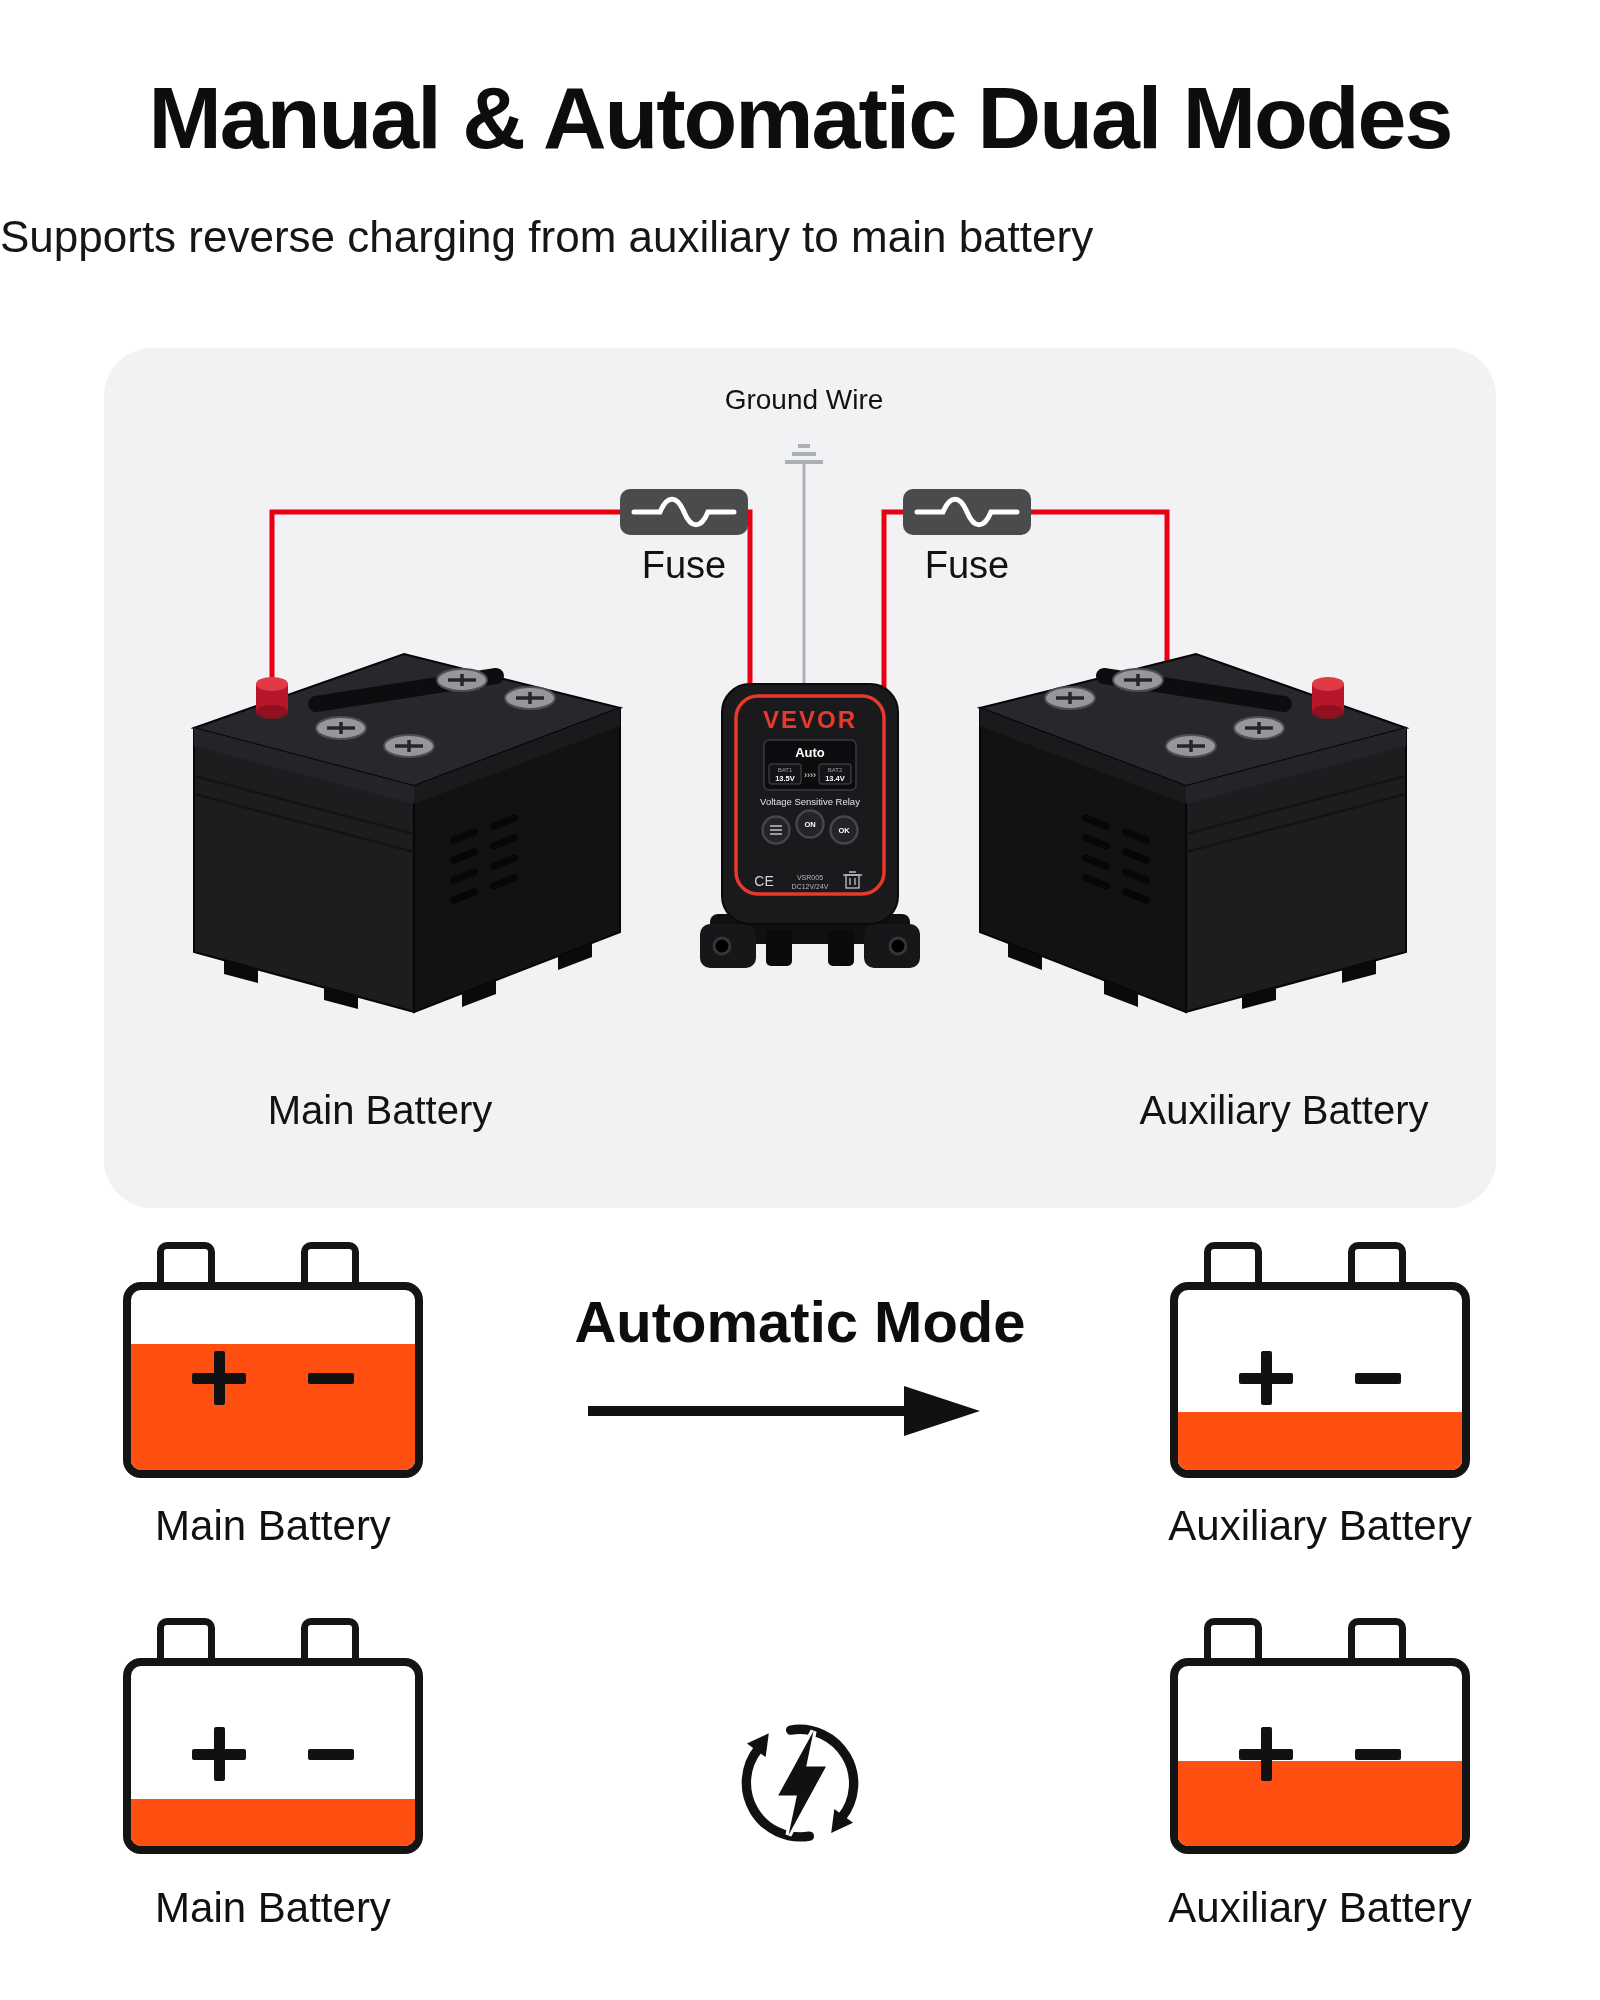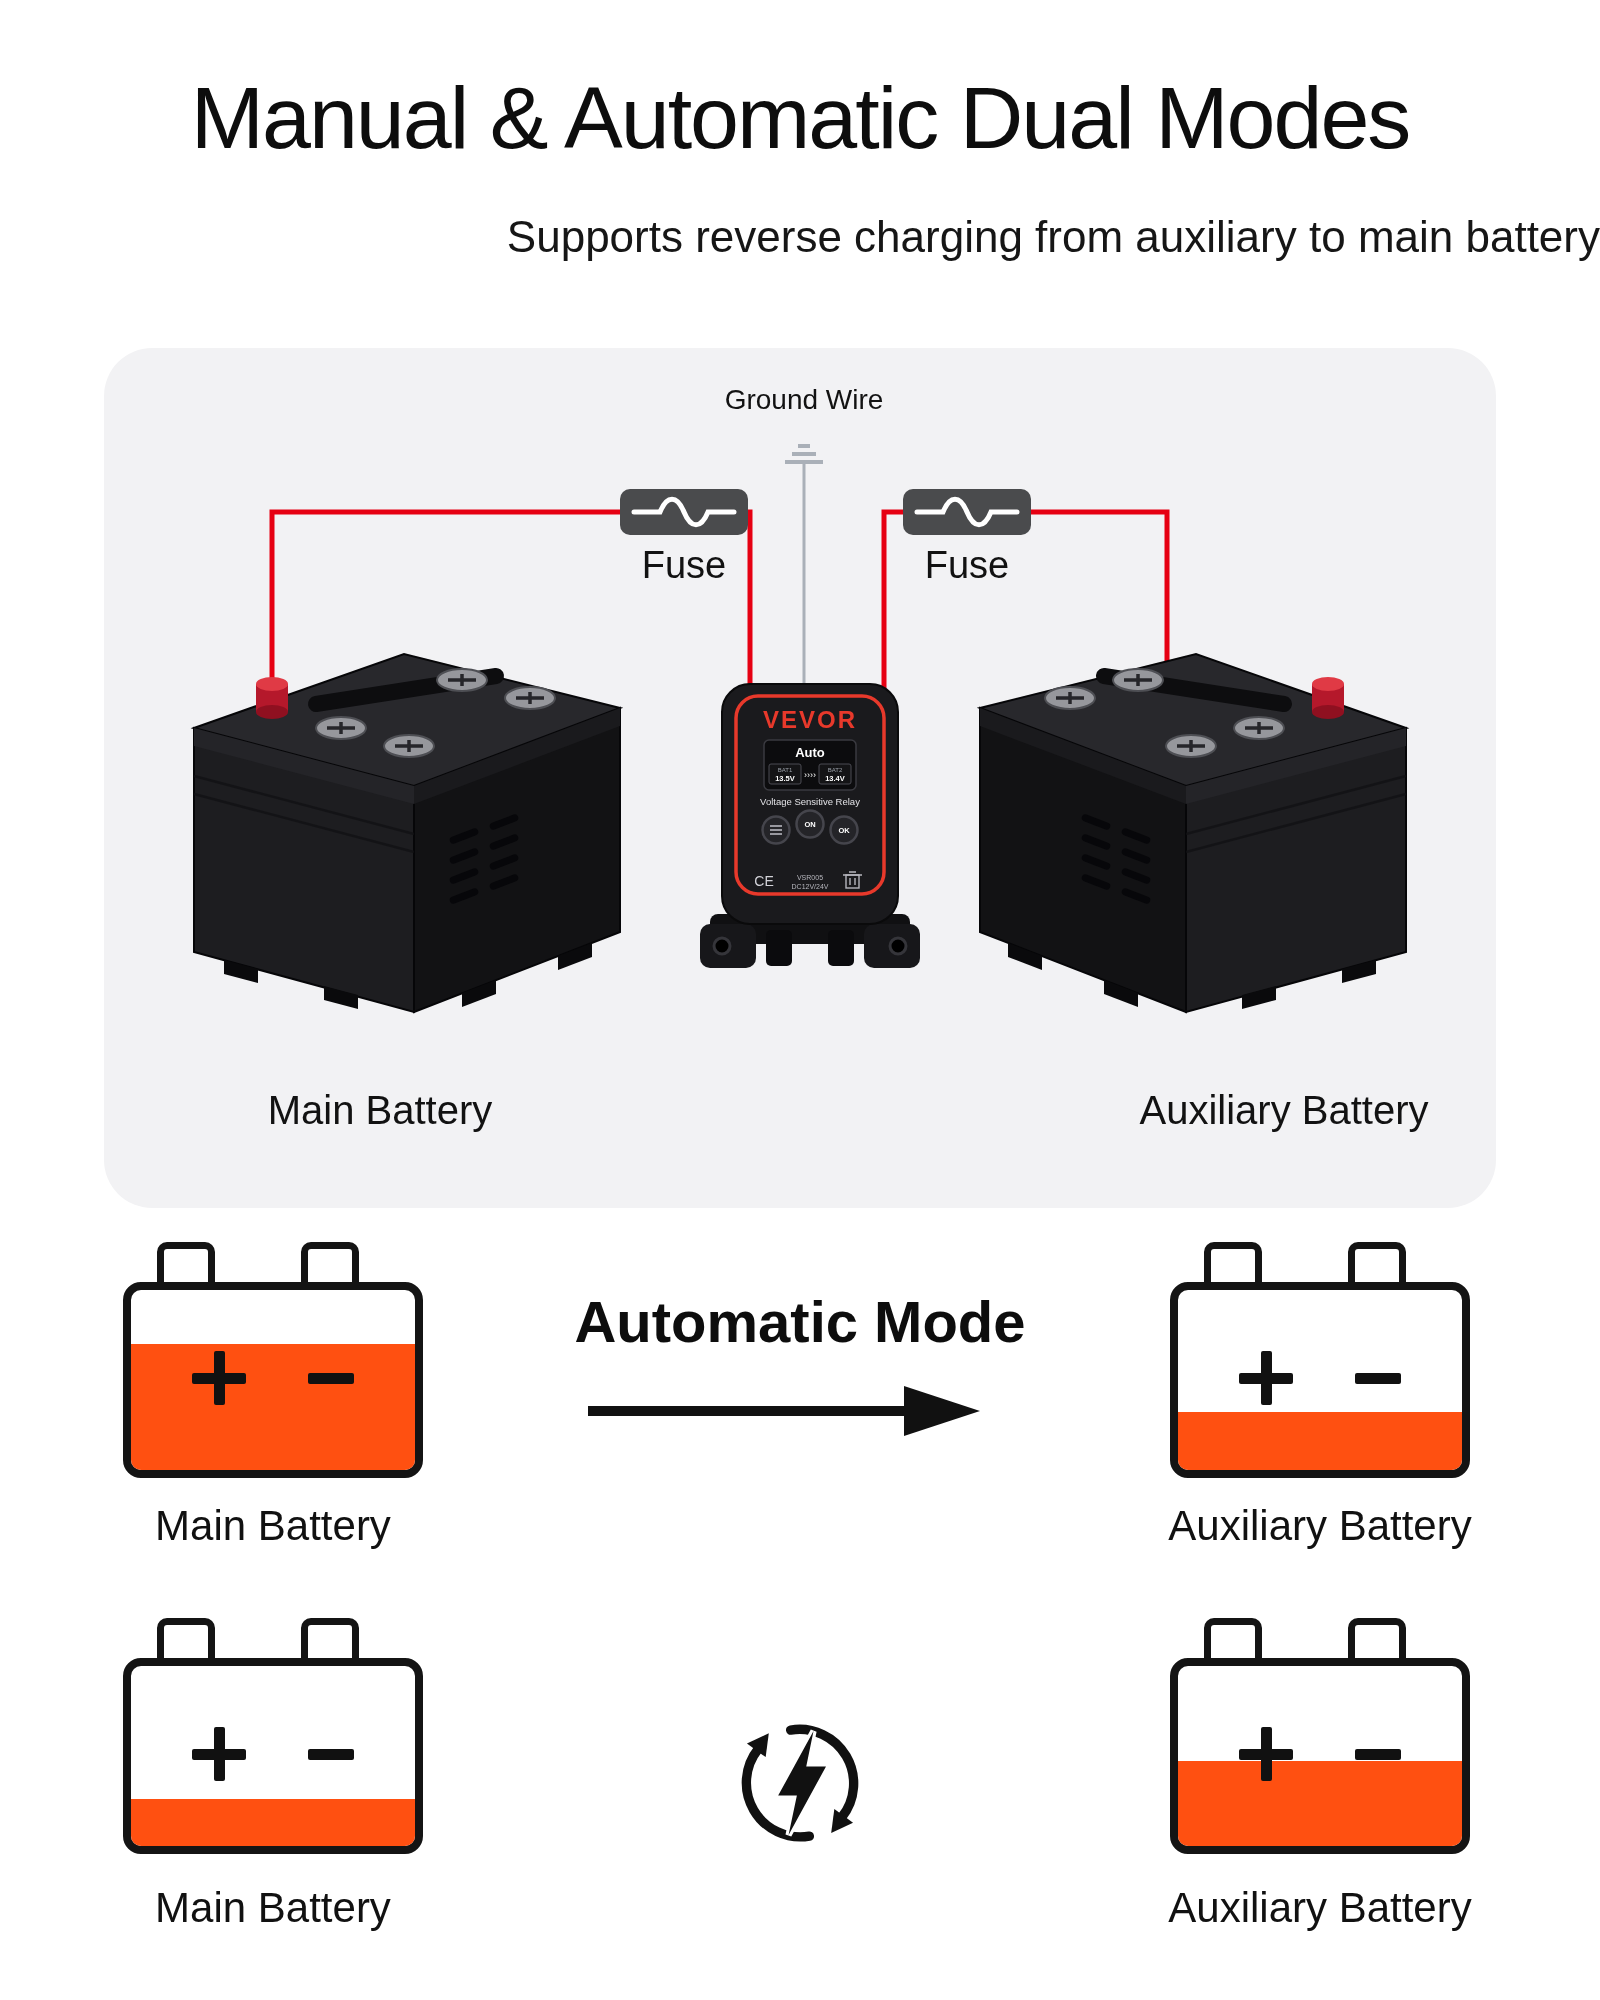--- a/index.html
+++ b/index.html
@@ -2,24 +2,24 @@
 <html><head>
 <meta charset="utf-8">
 <style>
   html,body{margin:0;padding:0;background:#fff;}
   .page{
     position:relative;width:1600px;height:2000px;background:#ffffff;overflow:hidden;
     font-family:"Liberation Sans","DejaVu Sans",sans-serif;color:#111;
   }
   .title{
     position:absolute;top:70px;left:0;width:100%;text-align:center;
-    font-size:88px;font-weight:400;letter-spacing:-2px;color:#0d0d0d;line-height:1.1;
+    font-size:88px;font-weight:700;letter-spacing:-2px;color:#0d0d0d;line-height:1.1;
   }
   .subtitle{
-    position:absolute;top:212px;left:0;width:100%;text-align:right;
+    position:absolute;top:212px;left:0;width:100%;text-align:left;
     font-size:44px;font-weight:400;color:#161616;
   }
   .panel{
     position:absolute;left:104px;top:348px;width:1392px;height:860px;
     background:#f2f2f4;border-radius:48px;
   }
   .panel-svg{position:absolute;left:0;top:0;width:1392px;height:860px;}
   .battery{position:absolute;width:480px;height:460px;}
   .battery-left{left:62px;top:232px;}
   .battery-right{left:850px;top:232px;transform:scaleX(-1);}

